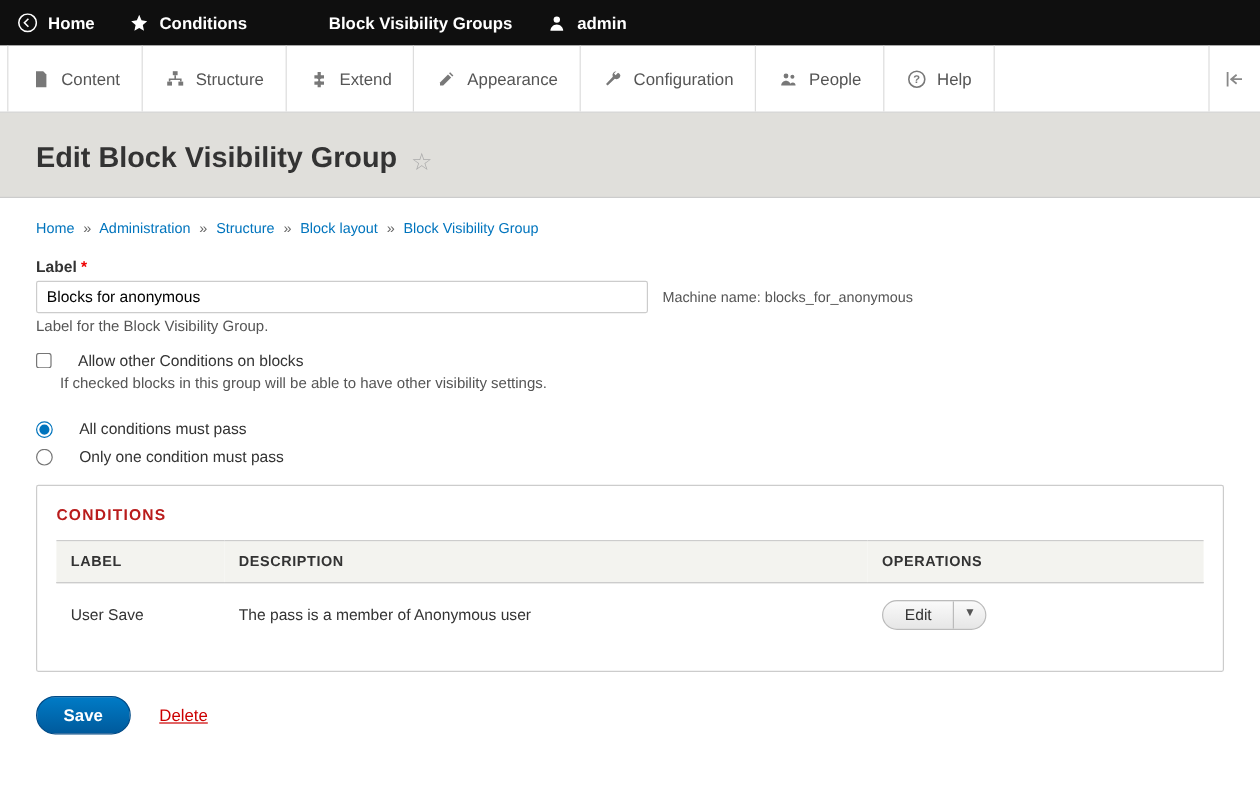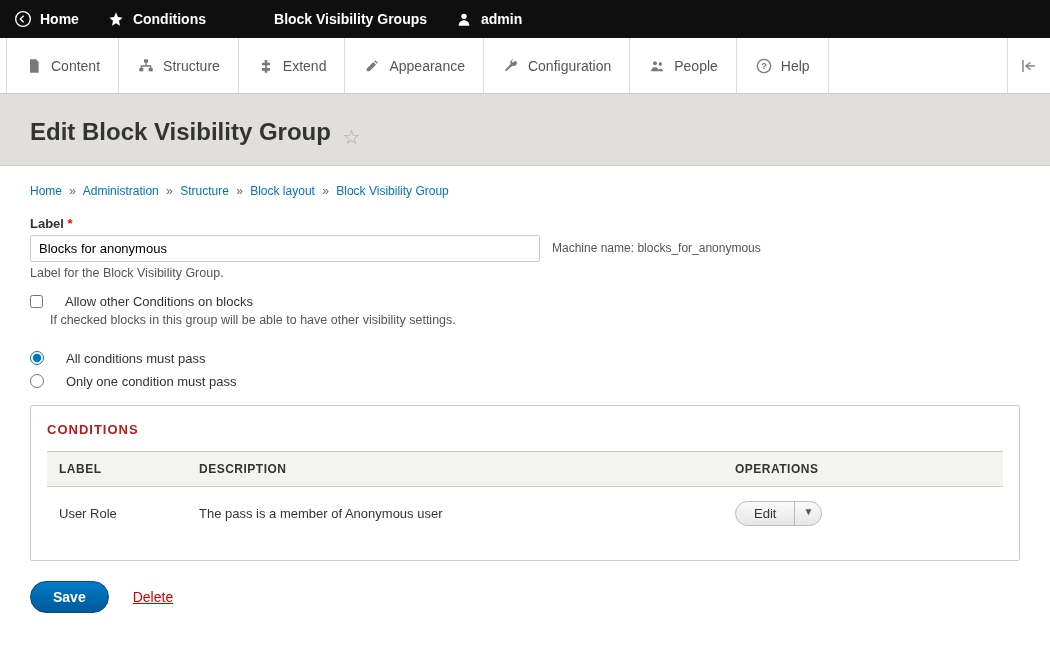--- a/index.html
+++ b/index.html
@@ -222,21 +222,21 @@
     <table class="cond-table">
       <thead>
         <tr>
           <th style="width:140px">Label</th>
           <th>Description</th>
           <th style="width:280px">Operations</th>
         </tr>
       </thead>
       <tbody>
         <tr>
-          <td>User Role</td>
+          <td>User Save</td>
           <td>The pass is a member of Anonymous user</td>
           <td>
             <span class="dropbutton">
               <span class="db-main">Edit</span>
               <span class="db-arrow">▼</span>
             </span>
           </td>
         </tr>
       </tbody>
     </table>

